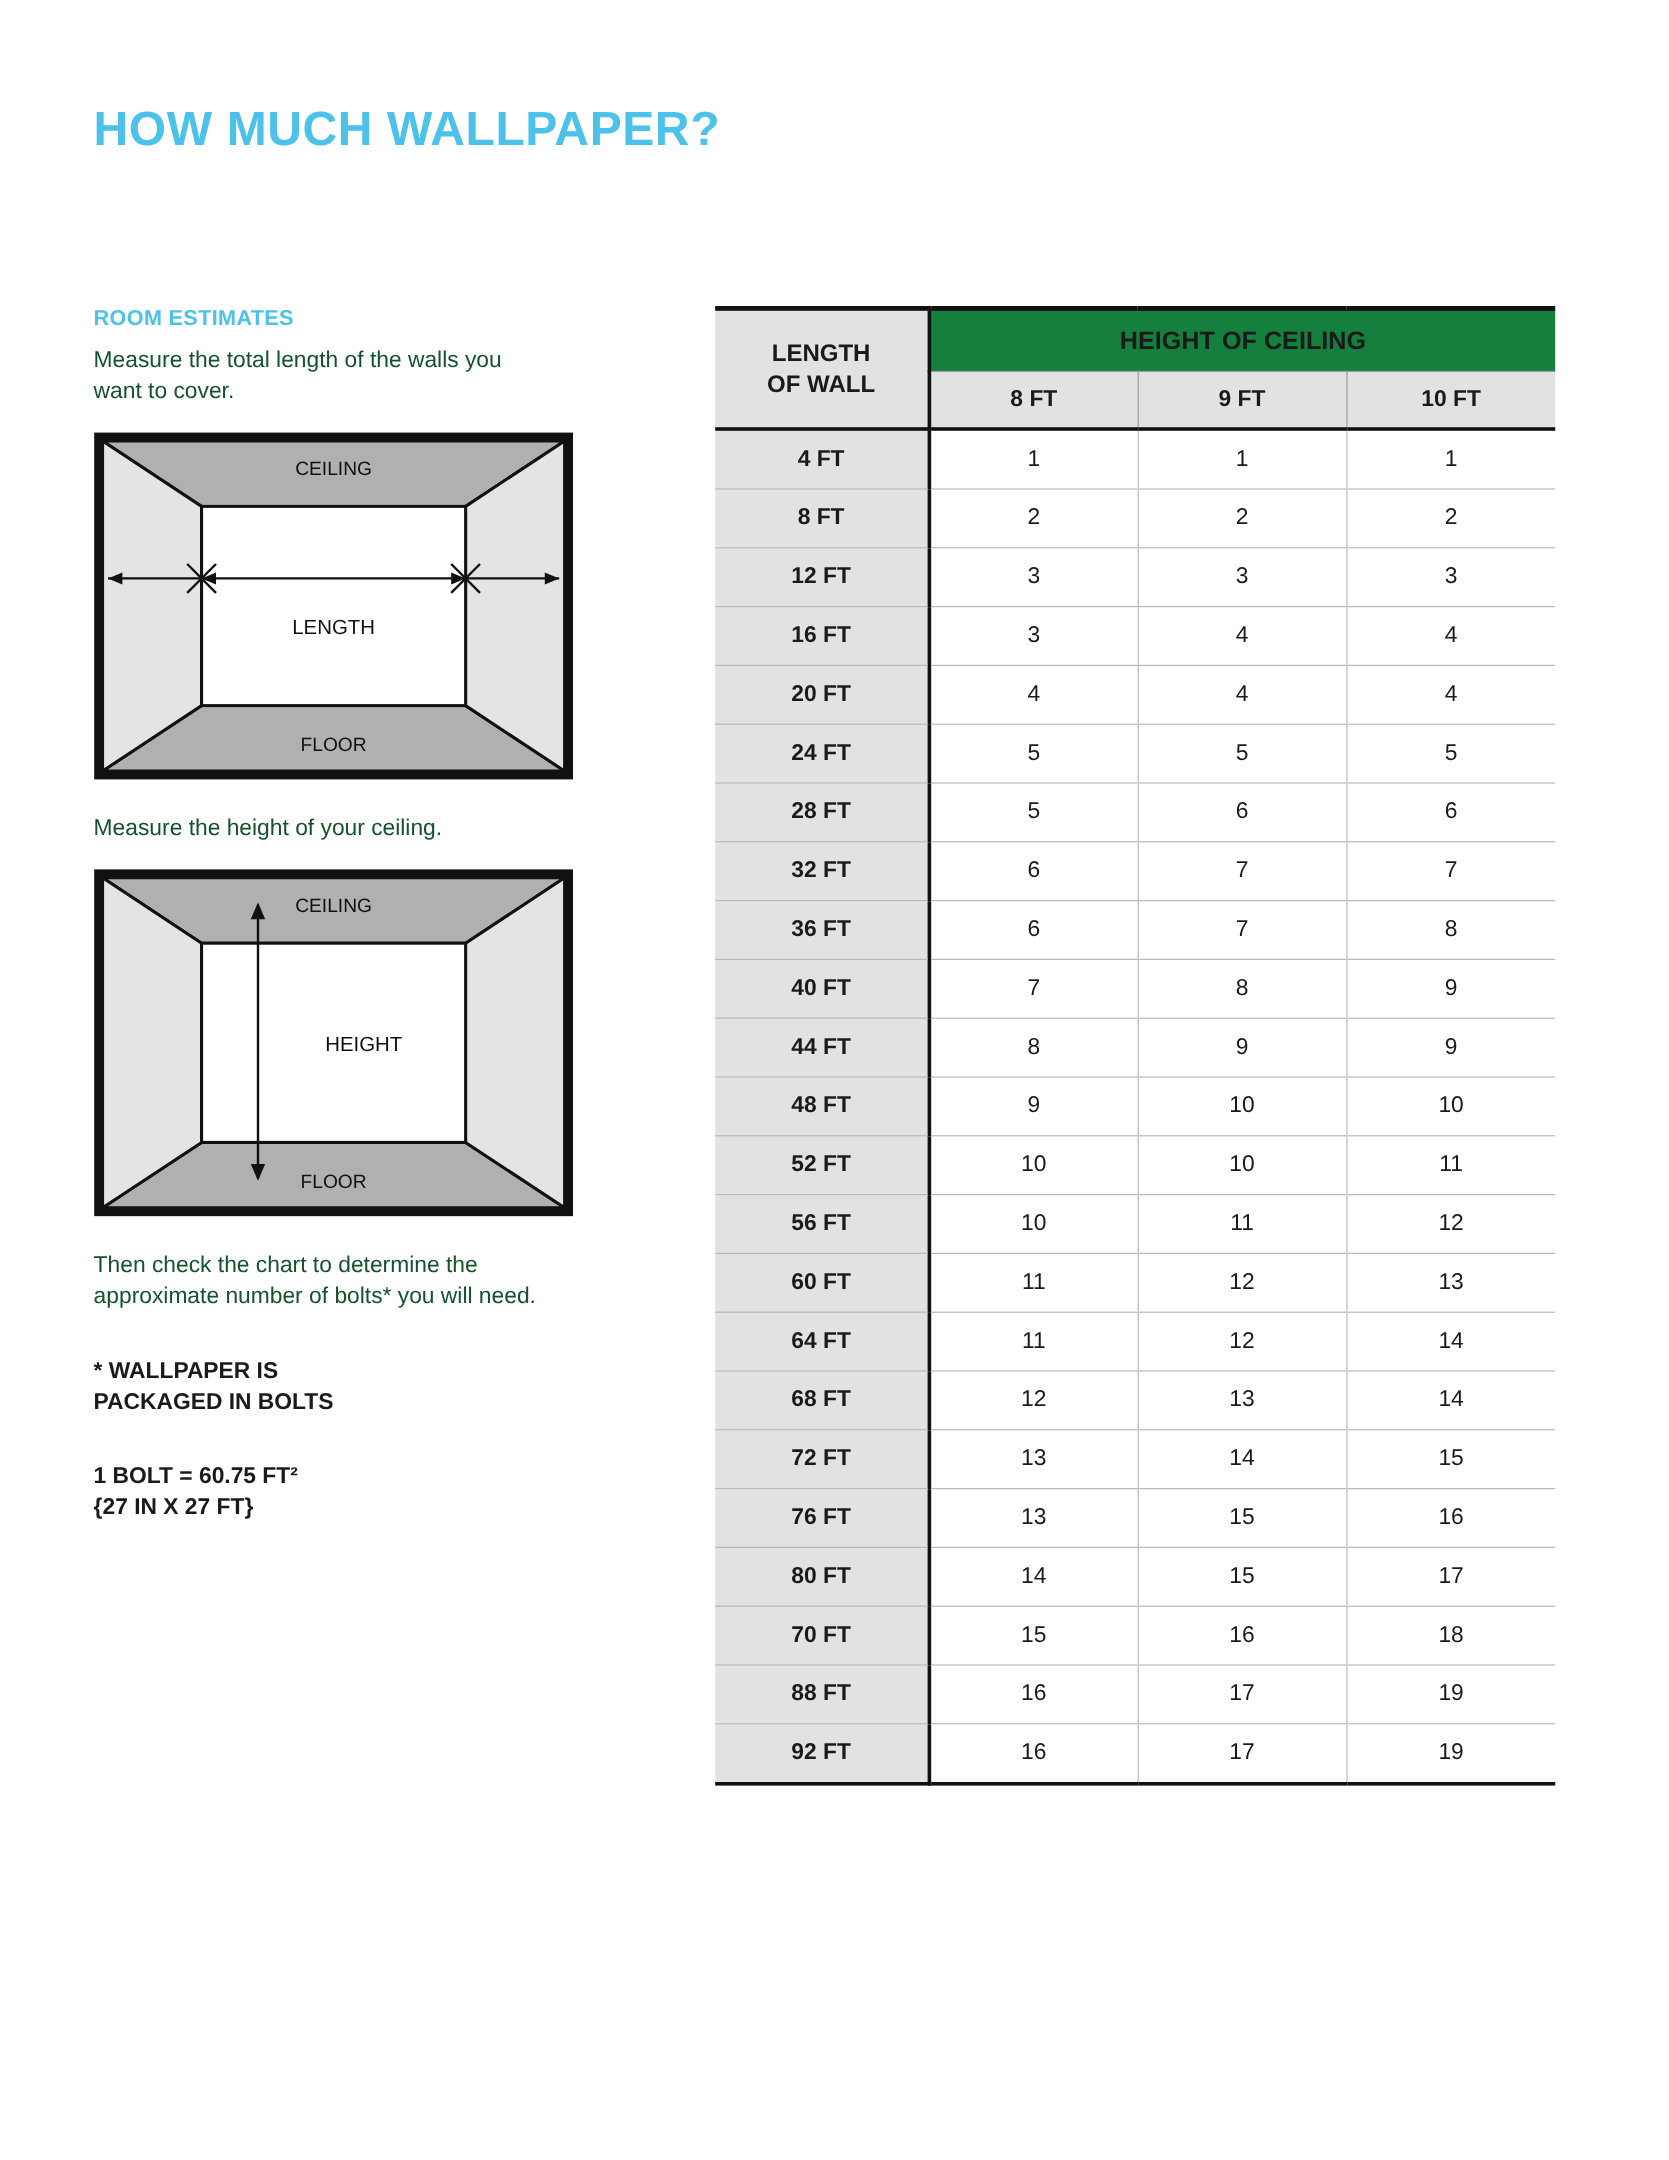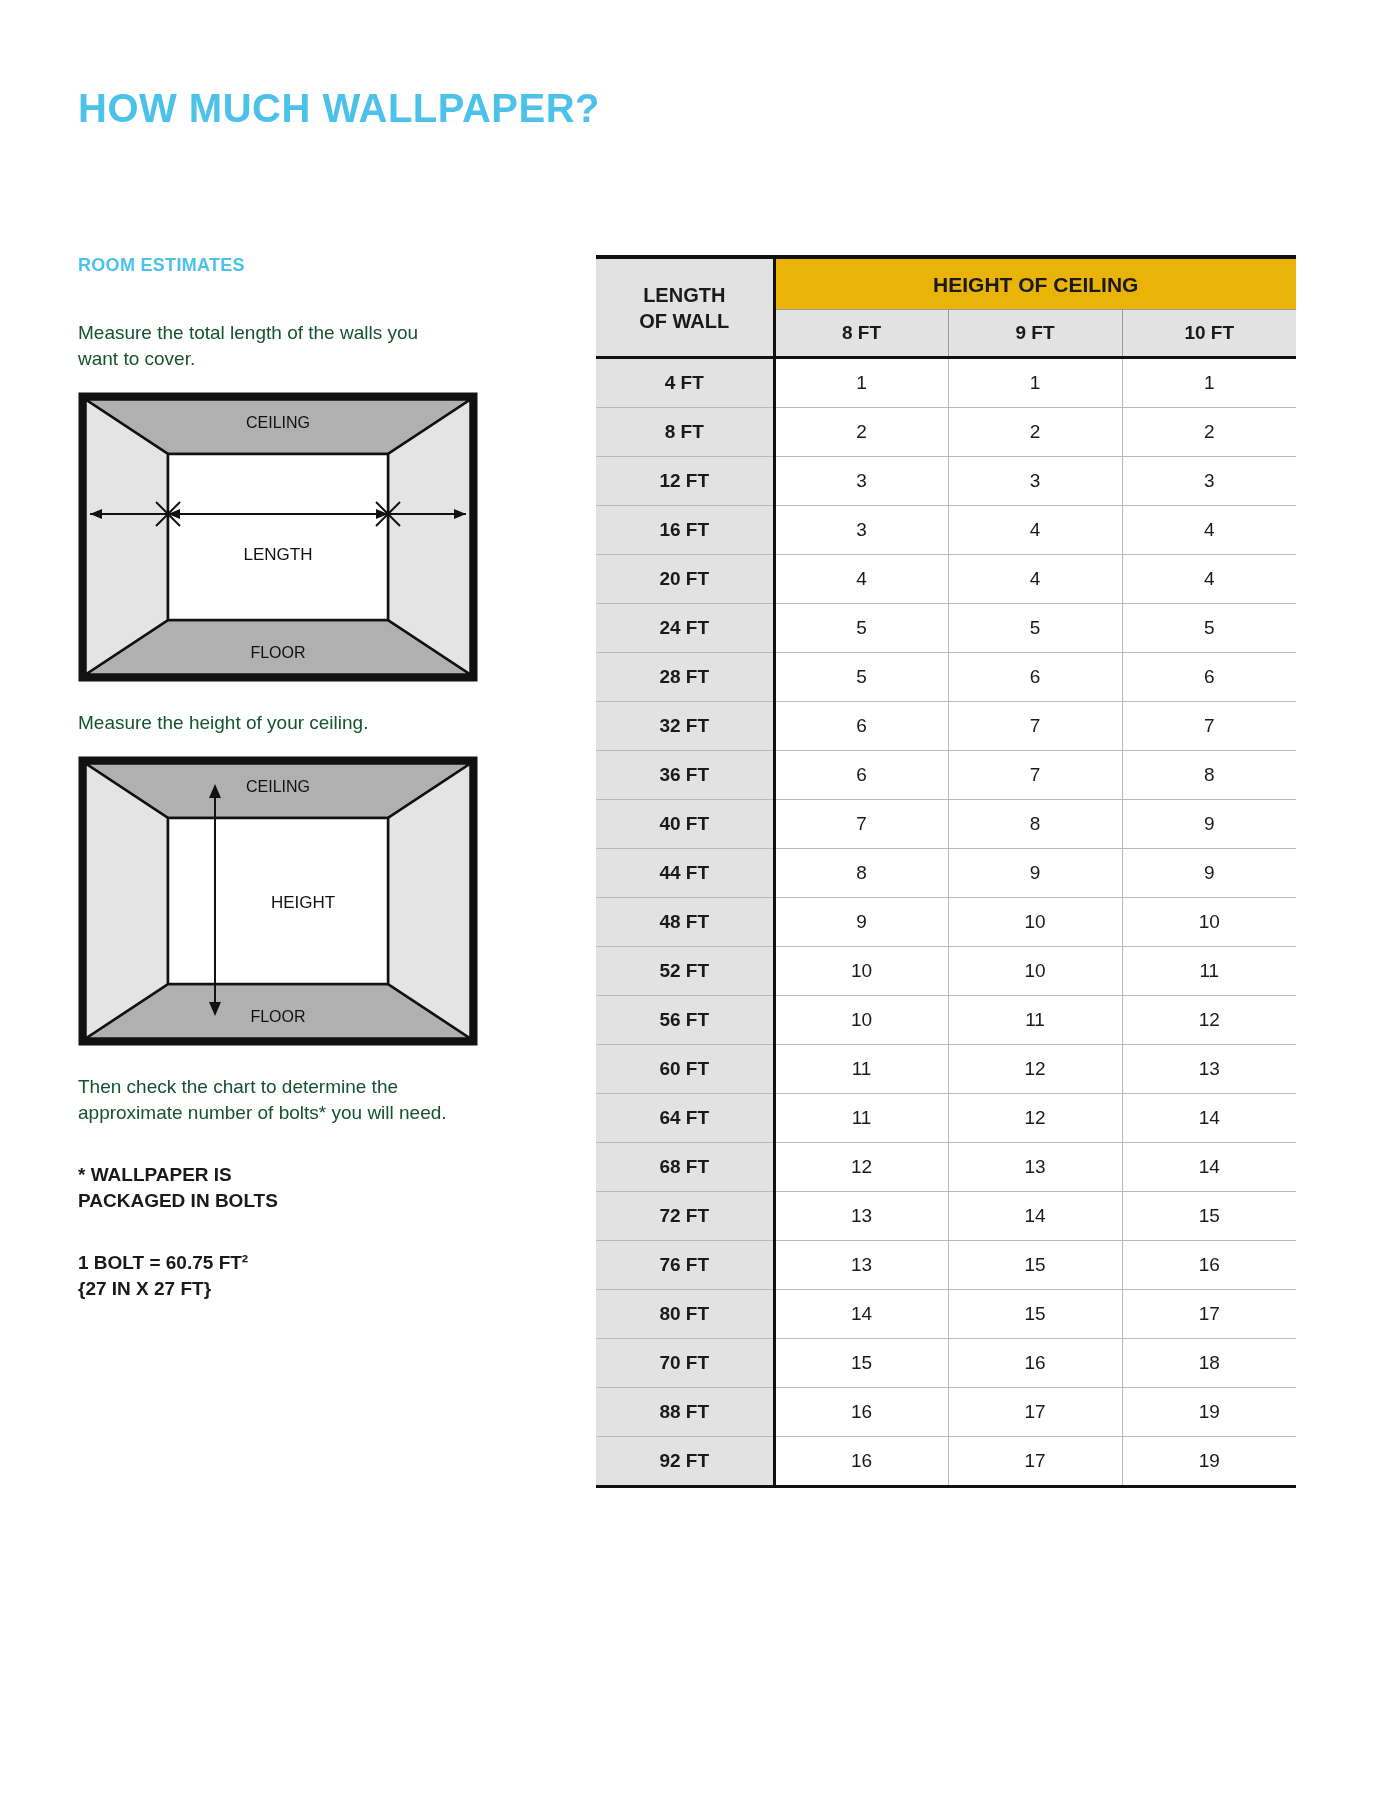--- a/index.html
+++ b/index.html
@@ -34,21 +34,21 @@
     position: absolute;
     left: 78px;
     top: 255px;
     width: 420px;
   }
   .section-head {
     font-size: 18px;
     font-weight: bold;
     color: #4cc2ea;
     letter-spacing: 0.3px;
-    margin-bottom: 44px;
+    margin-bottom: 12px;
   }
   .para {
     font-size: 19px;
     line-height: 26px;
     color: #14532d;
     margin: 0 0 20px 0;
     max-width: 380px;
   }
 
   
@@ -102,21 +102,21 @@
     background: #e2e2e2;
     font-size: 20px;
     font-weight: bold;
     line-height: 26px;
     border-top: 4px solid #111;
     border-bottom: 3px solid #111;
     border-right: 3px solid #111;
     padding: 10px 4px;
   }
   .hdr-ceiling {
-    background: #eab308;
+    background: #15803d;
     font-size: 21px;
     font-weight: bold;
     border-top: 4px solid #111;
     border-bottom: 1px solid #9a9a9a;
     padding: 14px 4px 12px 4px;
   }
   .hdr-sub {
     background: #e2e2e2;
     font-size: 19px;
     font-weight: bold;

